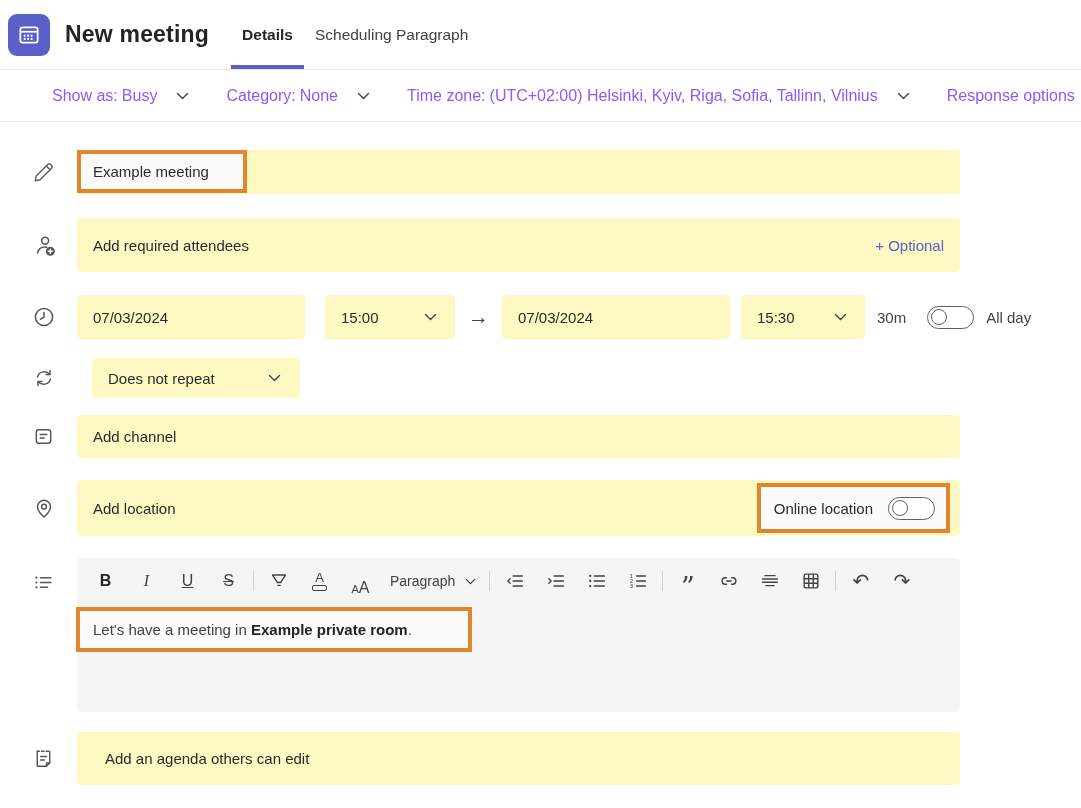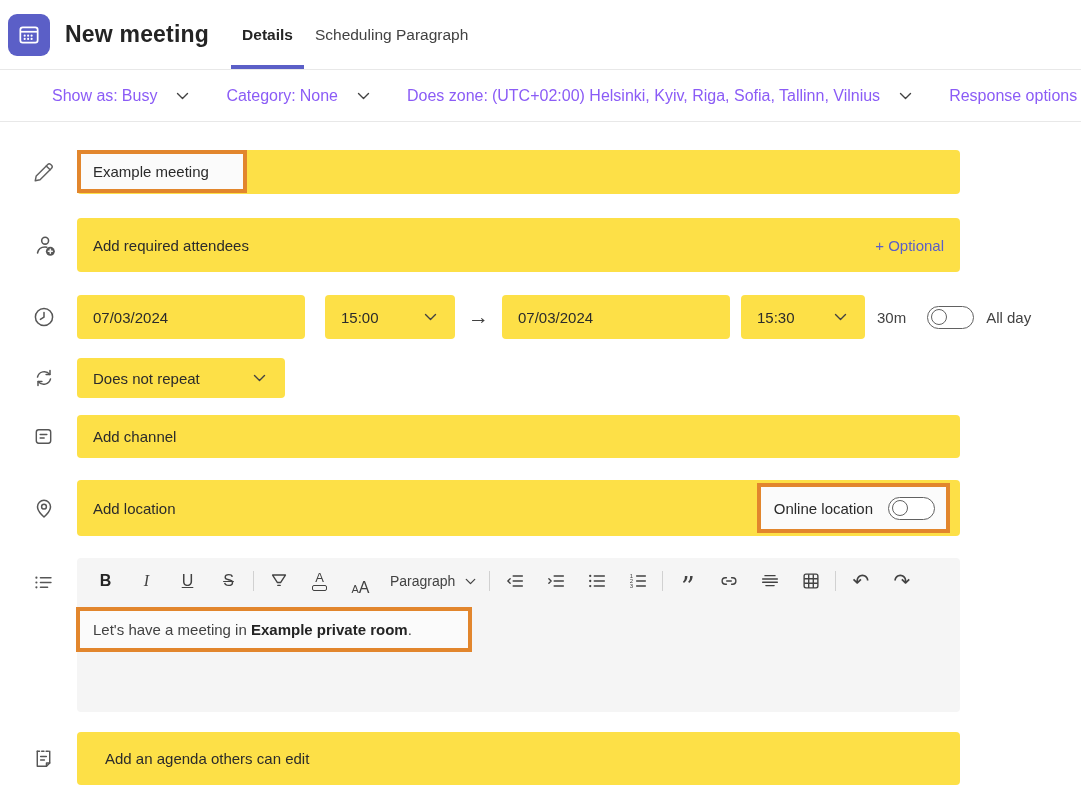--- a/index.html
+++ b/index.html
@@ -23,26 +23,26 @@
     white-space:nowrap; overflow:hidden; }
   .opt { display:flex; align-items:center; gap:15px; cursor:pointer; flex-shrink:0; }
   .opt .lbl span { margin-right:4px; }
 
   
   .form { padding-top:28px; }
   .row { display:flex; margin-bottom:24px; }
   .gutter { width:77px; flex-shrink:0; display:flex; align-items:center; padding-left:32px; }
   .content { flex:1; min-width:0; }
 
-  .field { background:#fde047; border-radius:4px; display:flex; align-items:center;
+  .field { background:#fef9c3; border-radius:4px; display:flex; align-items:center;
     font-size:15px; color:#2b2b2b; cursor:text; }
 
   .row-attendees { margin-bottom:23px; }
   .row-datetime  { margin-bottom:19px; }
-  .row-repeat    { margin-bottom:17px; }
+  .row-repeat    { margin-bottom:17px;gap:15px; }
   .row-channel   { margin-bottom:22px; }
   .row-location  { margin-bottom:22px; }
   .row-editor    { margin-bottom:20px; }
   .row-agenda    { margin-bottom:0; }
   .row-editor .gutter { align-items:flex-start; padding-top:13px; }
 
   .hl-box { border:4px solid #e2862d; background:#fbfbfb; display:flex; align-items:center; }
 
   .title-field { width:883px; height:44px; position:relative; }
   .title-box { position:absolute; left:0; top:0; height:43px; padding:0 34px 0 12px; }
@@ -128,21 +128,21 @@
         <path d="M1.5 1.5l5 5 5-5"></path>
       </svg>
   </div>
   <div class="opt">
     <span class="lbl"><span>Category:</span><span>None</span></span>
     <svg width="13" height="8" viewBox="0 0 13 8" fill="none" stroke="#424242" stroke-width="1.4" stroke-linecap="round" stroke-linejoin="round">
         <path d="M1.5 1.5l5 5 5-5"></path>
       </svg>
   </div>
   <div class="opt">
-    <span class="lbl"><span>Does zone:</span><span>(UTC+02:00) Helsinki, Kyiv, Riga, Sofia, Tallinn, Vilnius</span></span>
+    <span class="lbl"><span>Time zone:</span><span>(UTC+02:00) Helsinki, Kyiv, Riga, Sofia, Tallinn, Vilnius</span></span>
     <svg width="13" height="8" viewBox="0 0 13 8" fill="none" stroke="#424242" stroke-width="1.4" stroke-linecap="round" stroke-linejoin="round">
         <path d="M1.5 1.5l5 5 5-5"></path>
       </svg>
   </div>
   <div class="opt">
     <span>Response options</span>
   </div>
 </div>
 
 <div class="form">

